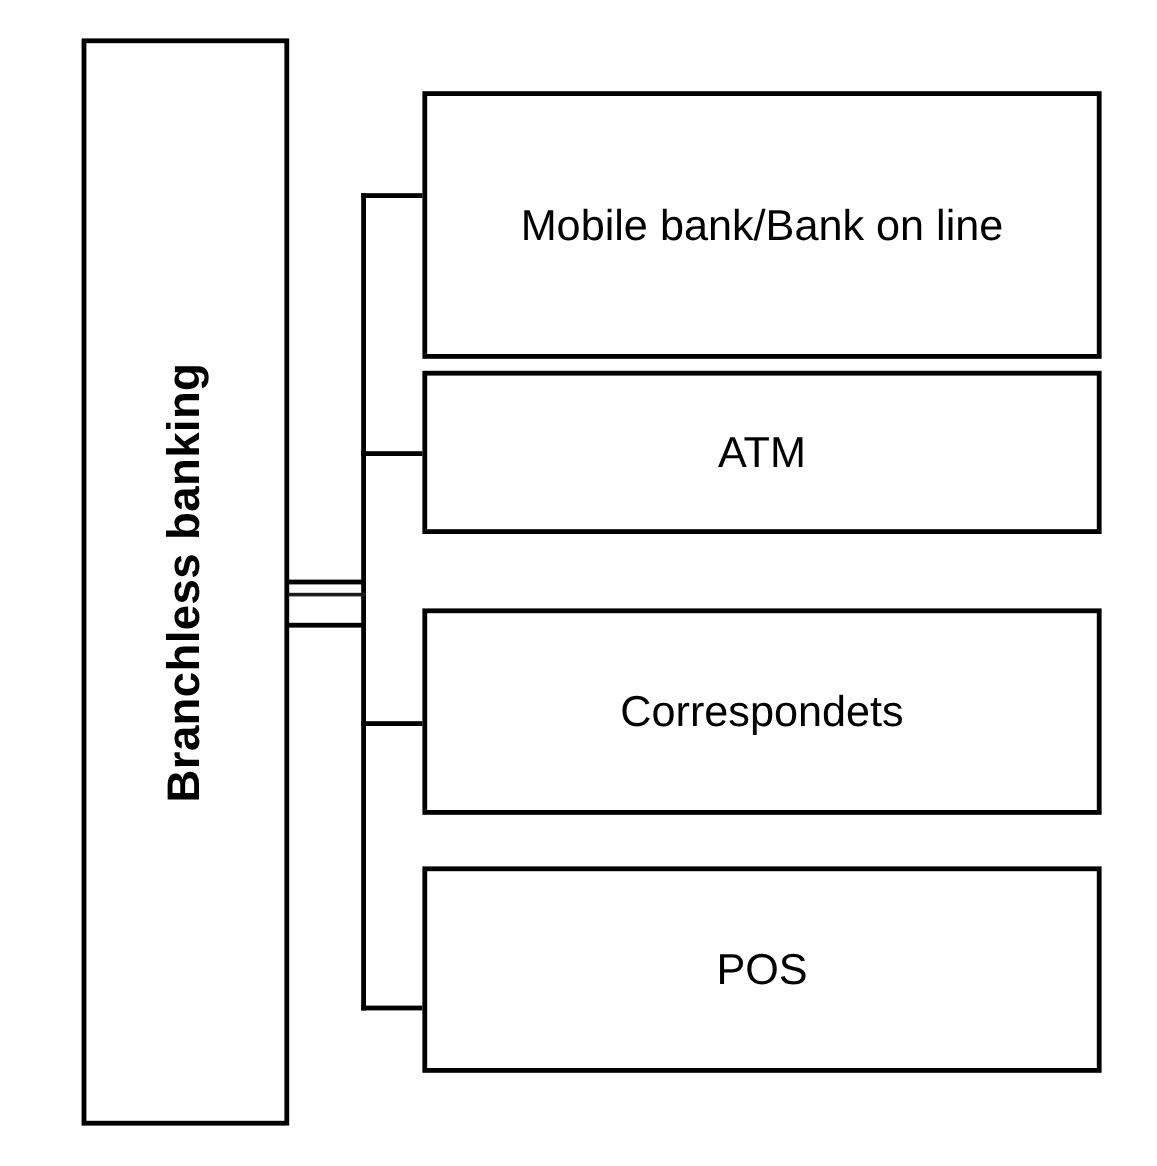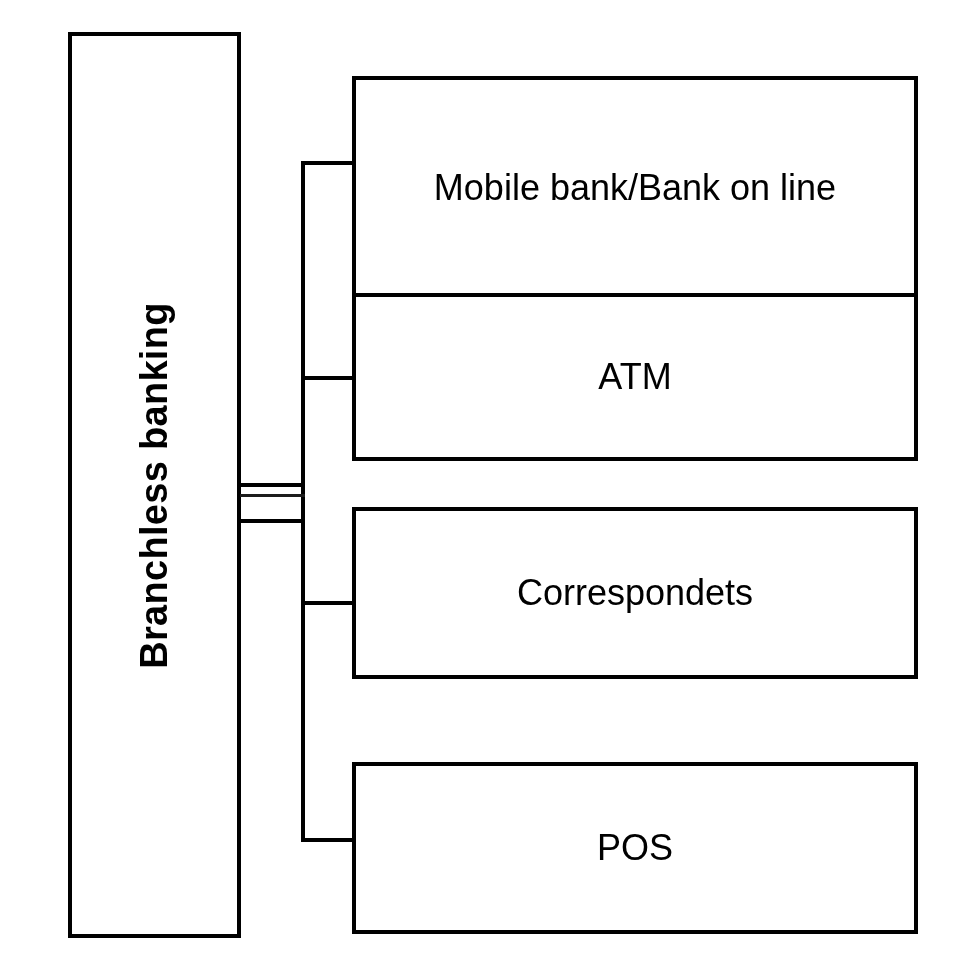--- a/index.html
+++ b/index.html
@@ -41,23 +41,23 @@
   }
   .child-box {
     left: 352px;
     width: 566px;
     font-size: 36px;
   }
   .child-box .child-label {
     white-space: nowrap;
   }
   .box-mobile   { top: 76px;  height: 223px; }
-  .box-atm      { top: 293px; height: 168px; }
+  .box-atm      { top: 309px; height: 136px; }
   .box-corr     { top: 507px; height: 172px; justify-content: center; }
-  .box-pos      { top: 722px; height: 172px; margin-top: 40px; }
+  .box-pos      { top: 722px; height: 172px; }
 
   .line {
     position: absolute;
     background: #000000;
   }
   
   .trunk {
     left: 301px;
     top: 161px;
     width: 4px;

